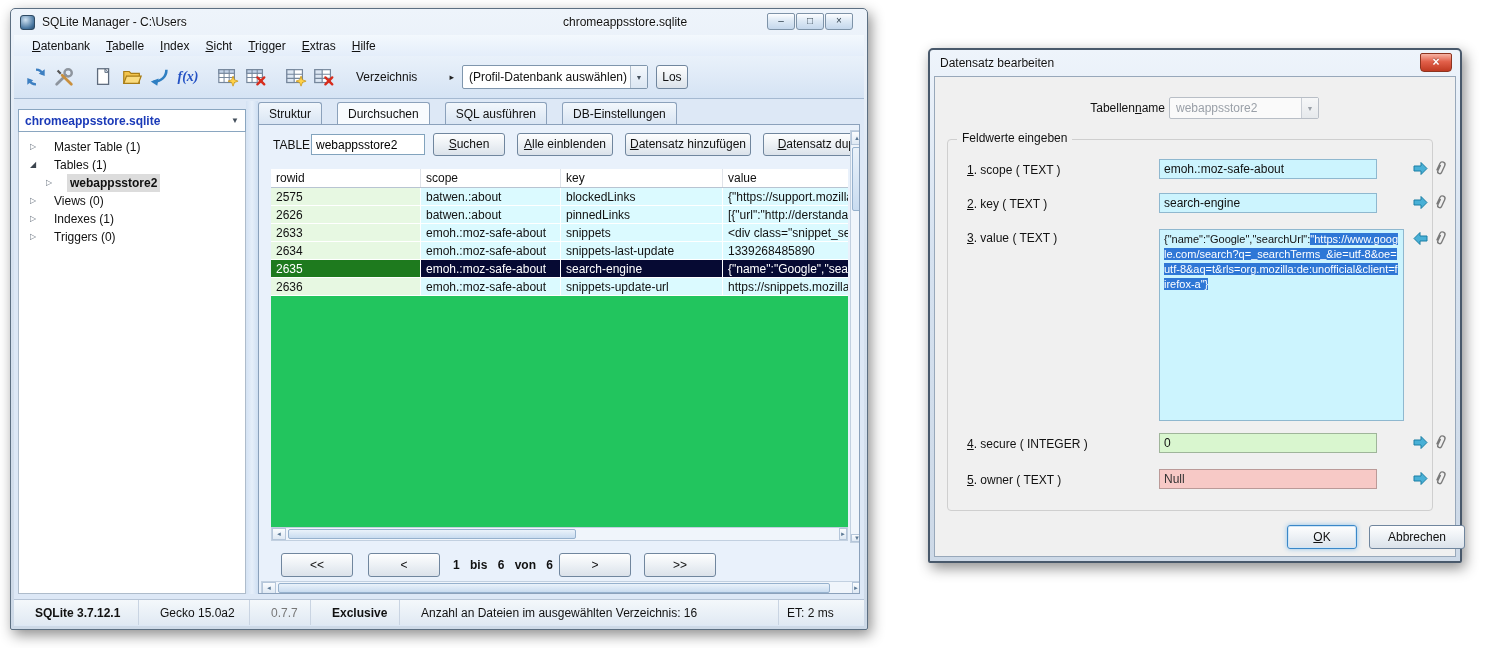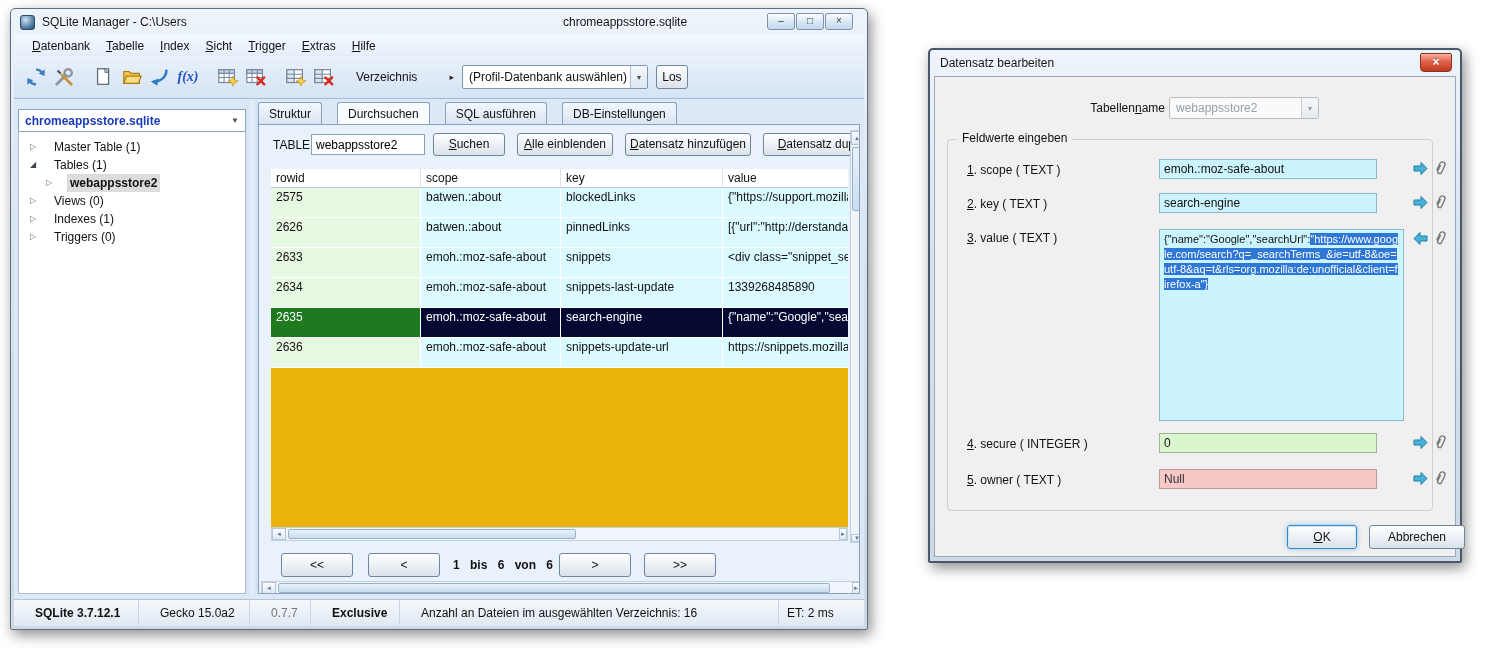--- a/index.html
+++ b/index.html
@@ -62,24 +62,24 @@
   .tab { padding:4px 10px 3px; margin-right:15px; border:1px solid #8ba1bb; border-bottom:none;
          border-radius:3px 3px 0 0; background:linear-gradient(180deg,#f2f7fc,#d9e5f3); white-space:nowrap; }
   .tab.active { background:#f8fbfe; position:relative; top:1px; padding-bottom:4px; }
   .panel { position:absolute; left:244px; right:4px; top:25px; bottom:32px; background:#e9f1fb;
            border:1px solid #8ba1bb; overflow:hidden; }
   .pl { position:absolute; white-space:nowrap; }
   .tbl-input { position:absolute; height:21px; border:1px solid #82a3bd; background:#fff; padding:0 4px; font-size:12px;
                font-family:"Liberation Sans", sans-serif; }
   .bb { position:absolute; height:23px; line-height:21px; overflow:hidden; white-space:nowrap; }
   
-  .grid { position:absolute; left:12px; top:44px; width:577px; height:358px; background:#eab308; }
+  .grid { position:absolute; left:12px; top:44px; width:577px; height:358px; background:#22c55e; }
   .ghead { display:flex; height:19px; line-height:19px; border-bottom:1px solid #b8c4d2; background:#fff; }
   .gh { padding:0 5px; border-right:1px solid #dfe3e9; overflow:hidden; }
-  .grow { display:flex; height:30px; line-height:18px; }
+  .grow { display:flex; height:18px; line-height:18px; }
   .gc { padding:0 5px; border-right:1px solid #fff; border-bottom:1px solid #fff; overflow:hidden; white-space:nowrap; }
   .c-rowid { width:150px; flex:0 0 150px; } .c-scope { width:140px; flex:0 0 140px; }
   .c-key { width:162px; flex:0 0 162px; } .c-value { flex:1; border-right:none; }
   .gc.c-rowid { background:#e7f8e2; } .gc.c-scope,.gc.c-key,.gc.c-value { background:#dbfaff; }
   .grow.sel-row .gc.c-rowid { background:#1e7a1e; color:#fff; }
   .grow.sel-row .gc.c-scope,.grow.sel-row .gc.c-key,.grow.sel-row .gc.c-value { background:#060a33; color:#fff; }
   
   .sb { position:absolute; background:#f0f5fb; border:1px solid #c2d0e0; display:flex; }
   .sb-h { flex-direction:row; align-items:stretch; } .sb-v { flex-direction:column; align-items:stretch; }
   .sb-btn { flex:0 0 14px; display:flex; align-items:center; justify-content:center; font-size:6px; color:#5b7894;

